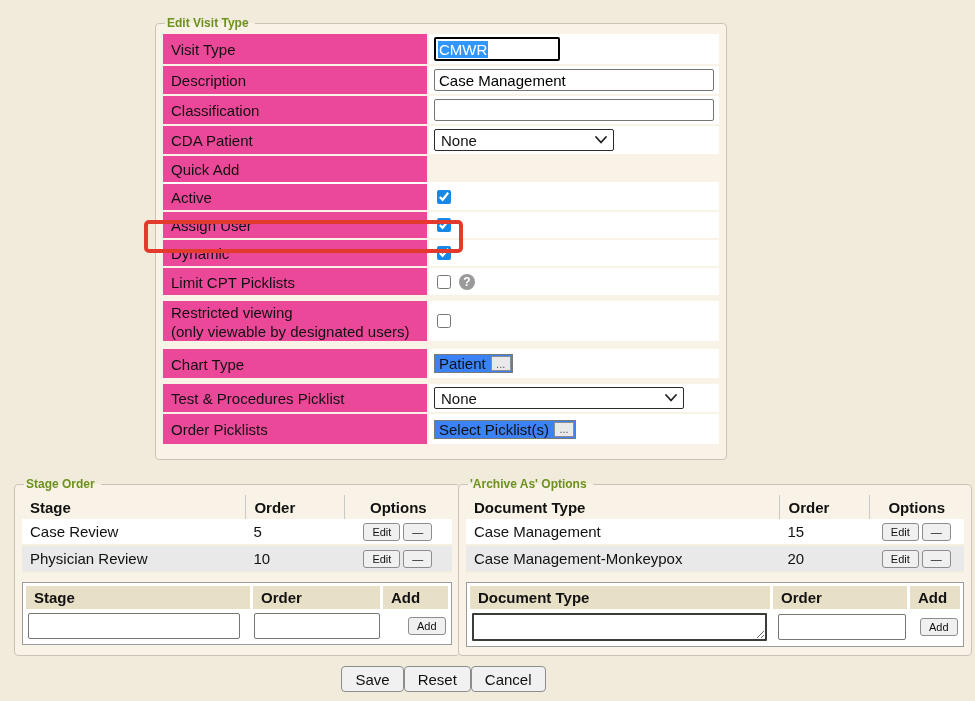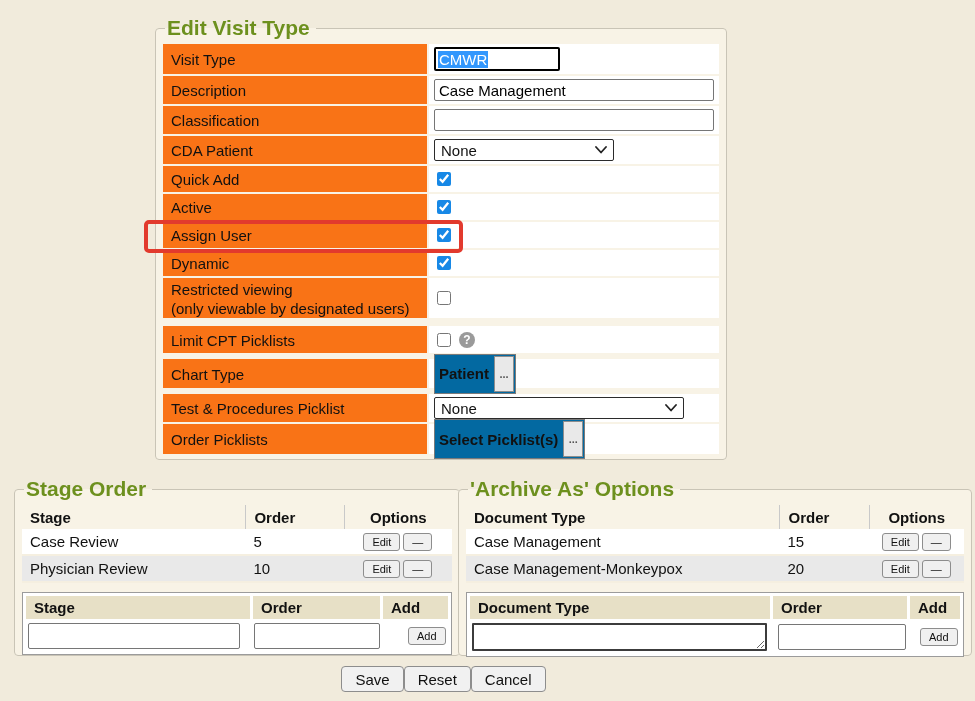--- a/index.html
+++ b/index.html
@@ -13,31 +13,31 @@
     overflow:hidden;
   }
   fieldset {
     position:absolute;
     border:1px solid #c9c4b6;
     border-radius:4px;
     background:#f8f3e6;
     padding:4px 7px 8px 7px;
   }
   legend {
-    font-size:21px;
+    font-size:12px;
     font-weight:bold;
     color:#6d901e;
     padding:0 6px 0 2px;
     margin-left:2px;
   }
   
   #evt-fieldset { left:155px; top:16px; width:572px; height:444px; }
   .form-row { display:flex; margin-bottom:2px; }
   .form-row .lbl {
-    width:264px; background:#f97316; padding:4px 8px 3px 8px;
+    width:264px; background:#ec4899; padding:4px 8px 3px 8px;
     display:flex; flex-direction:column; justify-content:center;
     margin-right:2px; line-height:19px;
   }
   .form-row .val {
     flex:1; background:#ffffff; padding:2px 5px;
     display:flex; align-items:center;
   }
   .gap-lg { margin-bottom:8px; }
   .gap-md { margin-bottom:6px; }
   .txt-input {
@@ -59,21 +59,21 @@
   .sel-test { width:250px; }
   .chev { width:12px; height:8px; margin-left:8px; flex:none; }
   input[type=checkbox]{
     width:14px; height:14px; accent-color:#1788e6; margin-left:3px;
   }
   .help-icon {
     width:16px; height:16px; border-radius:50%; background:#9a9a9a; color:#fff;
     font-size:12px; font-weight:bold; display:inline-flex; align-items:center;
     justify-content:center; margin-left:8px;
   }
-  .picker { display:flex; align-items:stretch; border:1px solid #7a7a7a; background:#0369a1; height:40px;font-weight:bold; }
+  .picker { display:flex; align-items:stretch; border:1px solid #7a7a7a; background:#3b82f6; height:19px; }
   .picker .picker-text { display:flex; align-items:center; padding:0 4px; font-size:15px; }
   .picker .dots-btn {
     border:1px solid #8d8d8d; background:#e9e9e9; font-size:11px; color:#555;
     width:20px; display:flex; align-items:center; justify-content:center;
     margin:1px; cursor:pointer;
   }
   
   #assign-user-highlight {
     position:absolute; left:144px; top:220px; width:319px; height:33px;
     border:4px solid #e23a2d; border-radius:5px; z-index:9; pointer-events:none;
@@ -164,21 +164,21 @@
     <div class="val">
       <div class="fake-select sel-cda">
         <span>None</span>
         <svg class="chev" viewBox="0 0 12 8">
           <polyline points="1,1 6,6.5 11,1" fill="none" stroke="#222" stroke-width="1.8" stroke-linecap="round" stroke-linejoin="round"></polyline>
         </svg>
       </div>
     </div>
   </div>
 
-  <div class="form-row" style="height:26px;">
+  <div class="form-row" style="height:26px;flex-direction:column;">
     <div class="lbl">Quick Add</div>
     <div class="val">
       <input type="checkbox" checked="checked" style="">
     </div>
   </div>
 
   <div class="form-row" style="height:26px;">
     <div class="lbl">Active</div>
     <div class="val">
       <input type="checkbox" checked="checked" style="">
@@ -189,38 +189,38 @@
     <div class="lbl">Assign User</div>
     <div class="val">
       <input type="checkbox" checked="checked" style="">
     </div>
   </div>
 
   <div class="form-row" style="height:26px;">
     <div class="lbl">Dynamic</div>
     <div class="val">
       <input type="checkbox" checked="checked" style="">
+    </div>
+  </div>
+
+  <div class="form-row gap-md" style="height:27px;">
+    <div class="lbl">Limit CPT Picklists</div>
+    <div class="val">
+      <input type="checkbox" style="">
+      <span class="help-icon">?</span>
     </div>
   </div>
 
   <div class="form-row gap-lg" style="height:40px;">
     <div class="lbl two-line">
       <span>Restricted viewing</span>
       <span>(only viewable by designated users)</span>
     </div>
     <div class="val">
       <input type="checkbox" style="">
-    </div>
-  </div>
-
-  <div class="form-row gap-md" style="height:27px;">
-    <div class="lbl">Limit CPT Picklists</div>
-    <div class="val">
-      <input type="checkbox" style="">
-      <span class="help-icon">?</span>
     </div>
   </div>
 
   <div class="form-row gap-md" style="height:29px;">
     <div class="lbl">Chart Type</div>
     <div class="val">
       <div class="picker">
         <span class="picker-text">Patient</span>
         <span class="dots-btn">...</span>
       </div>

